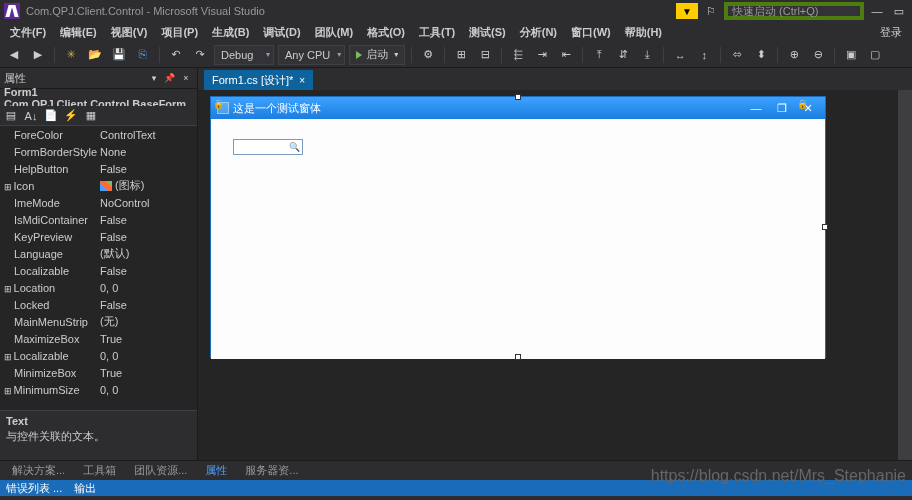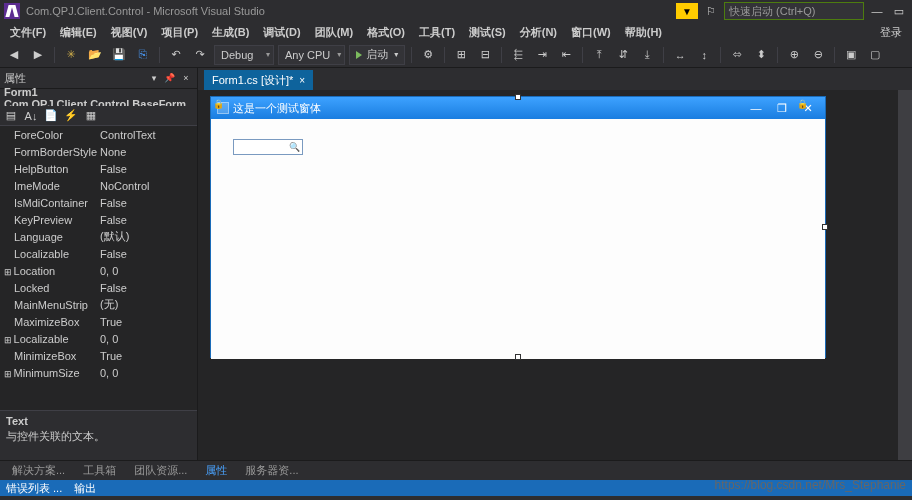--- a/index.html
+++ b/index.html
@@ -7,21 +7,21 @@
 
 
 .titlebar { height:22px; background:#2d2d30; display:flex; align-items:center; padding:0 4px; }
 .titlebar .logo { width:16px; height:16px; background:#5c2d91; position:relative; margin-right:6px; }
 .titlebar .logo::before { content:""; position:absolute; left:3px; top:2px; width:4px; height:12px; background:#fff; transform:skewX(-15deg); }
 .titlebar .logo::after { content:""; position:absolute; right:3px; top:2px; width:4px; height:12px; background:#fff; transform:skewX(15deg); }
 .titlebar .title { color:#999; flex:1; }
 .titlebar .right { display:flex; align-items:center; gap:4px; }
 .yellowbox { width:22px; height:16px; background:#ffcc00; display:flex; align-items:center; justify-content:center; color:#000; font-size:10px; }
 .flag { width:18px; height:16px; display:flex; align-items:center; justify-content:center; color:#ccc; }
-.searchbox { width:140px; height:18px; background:#333337; border:1px solid #4d7c0f; color:#999; padding:0 4px; display:flex; align-items:center; }
+.searchbox { width:140px; height:18px; background:#333337; border:4px solid #4d7c0f; color:#999; padding:0 4px; display:flex; align-items:center; }
 .winbtn { width:18px; height:16px; display:flex; align-items:center; justify-content:center; color:#ccc; }
 
 
 .menubar { height:20px; background:#2d2d30; display:flex; align-items:center; padding:0 4px; gap:2px; }
 .menubar .item { padding:2px 6px; color:#ccc;font-weight:bold; }
 .menubar .spacer { flex:1; }
 .menubar .login { color:#ccc; padding:2px 6px; }
 
 
 .toolbar { height:26px; background:#2d2d30; display:flex; align-items:center; padding:0 4px; gap:4px; border-bottom:1px solid #1b1b1c; }
@@ -78,21 +78,21 @@
 
 
 .btabs { height:20px; background:#2d2d30; display:flex; align-items:center; padding:0 4px; gap:2px; border-top:1px solid #1b1b1c; }
 .btab { padding:2px 8px; color:#999; }
 .btab.act { color:#4aa3ff; }
 
 
 .status { height:16px; background:#1a6bb8; display:flex; align-items:flex-end; padding:0 6px; gap:12px; color:#fff; }
 .status .lbl { }
 .status .spacer { flex:1; }
-.watermark { position:absolute; right:6px; bottom:8px; color:#666; font-size:12px; }
+.watermark { position:absolute; right:6px; bottom:15px; color:#666; font-size:16px; }
 </style>
 </head>
 <body>
 
 <div class="titlebar">
   <div class="logo"></div>
   <div class="title">Com.QPJ.Client.Control - Microsoft Visual Studio</div>
   <div class="right">
     <div class="yellowbox">▼</div>
     <div class="flag">⚐</div>
@@ -196,20 +196,27 @@
           <div class="v">
             <span>None</span>
           </div>
         </div>
         <div class="proprow">
           <div class="k">HelpButton</div>
           <div class="v">
             <span>False</span>
           </div>
         </div>
+        <div class="proprow exp">
+          <div class="k">Icon</div>
+          <div class="v">
+            <span class="iconswatch"></span>
+            <span>(图标)</span>
+          </div>
+        </div>
         <div class="proprow">
           <div class="k">ImeMode</div>
           <div class="v">
             <span>NoControl</span>
           </div>
         </div>
         <div class="proprow">
           <div class="k">IsMdiContainer</div>
           <div class="v">
             <span>False</span>

